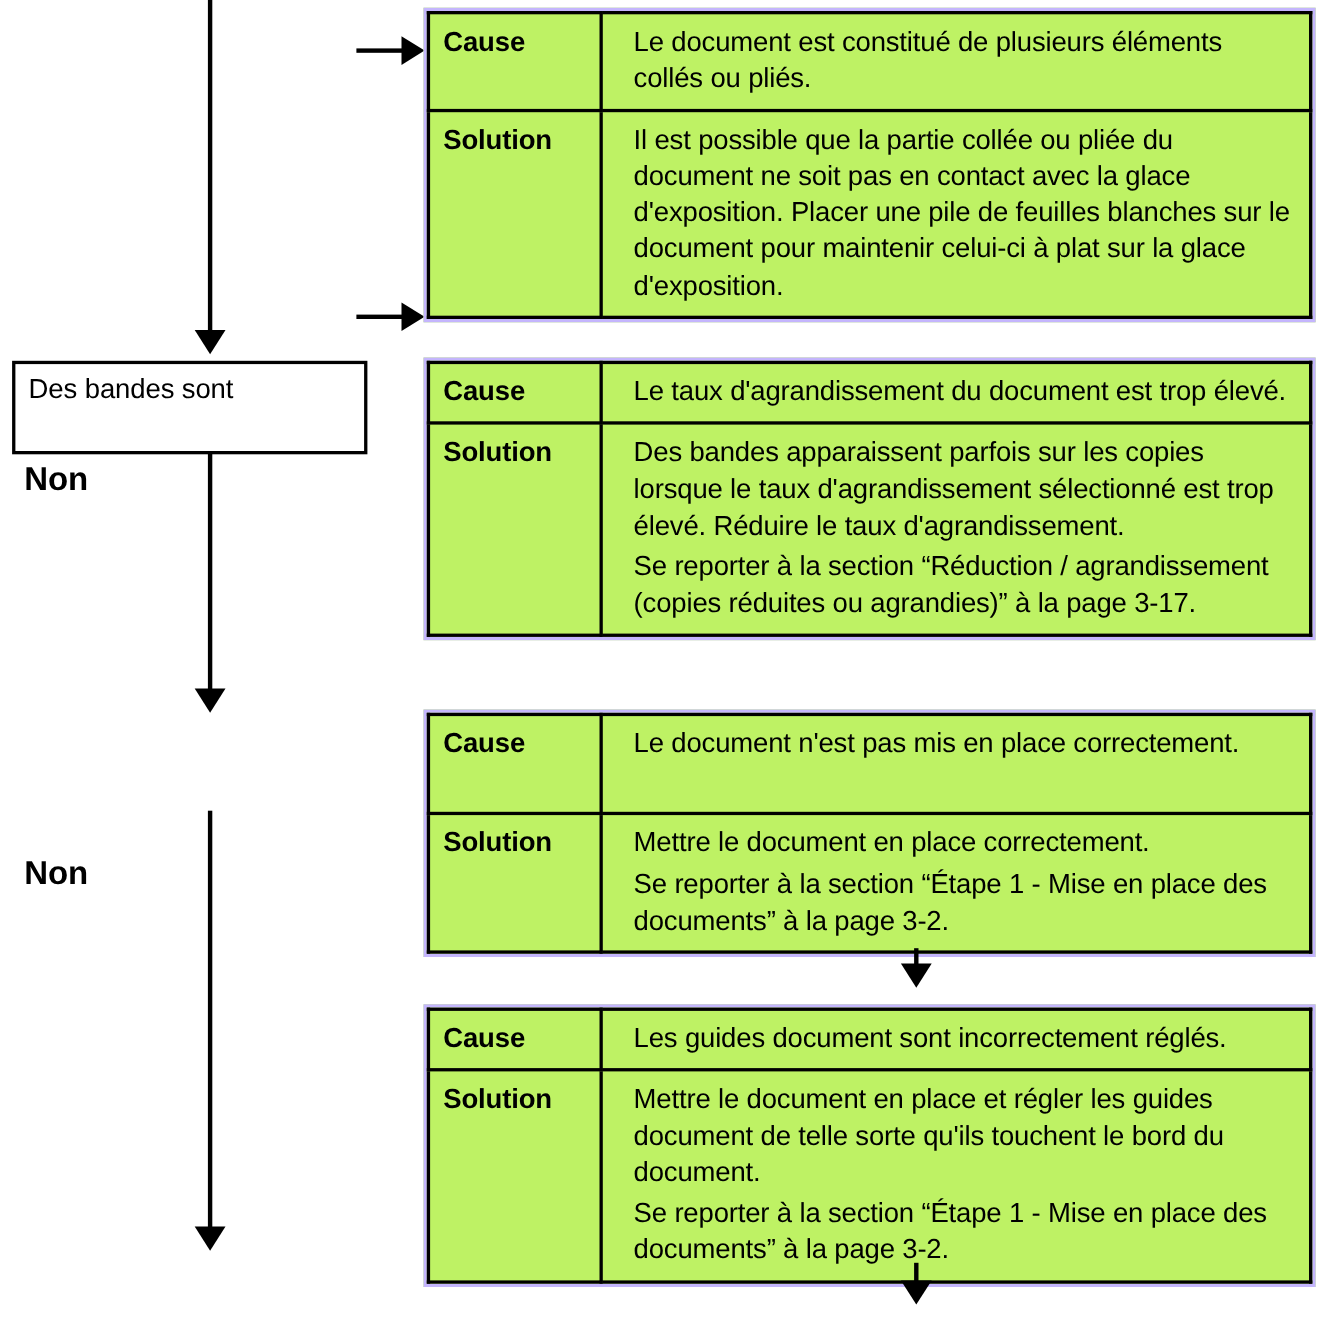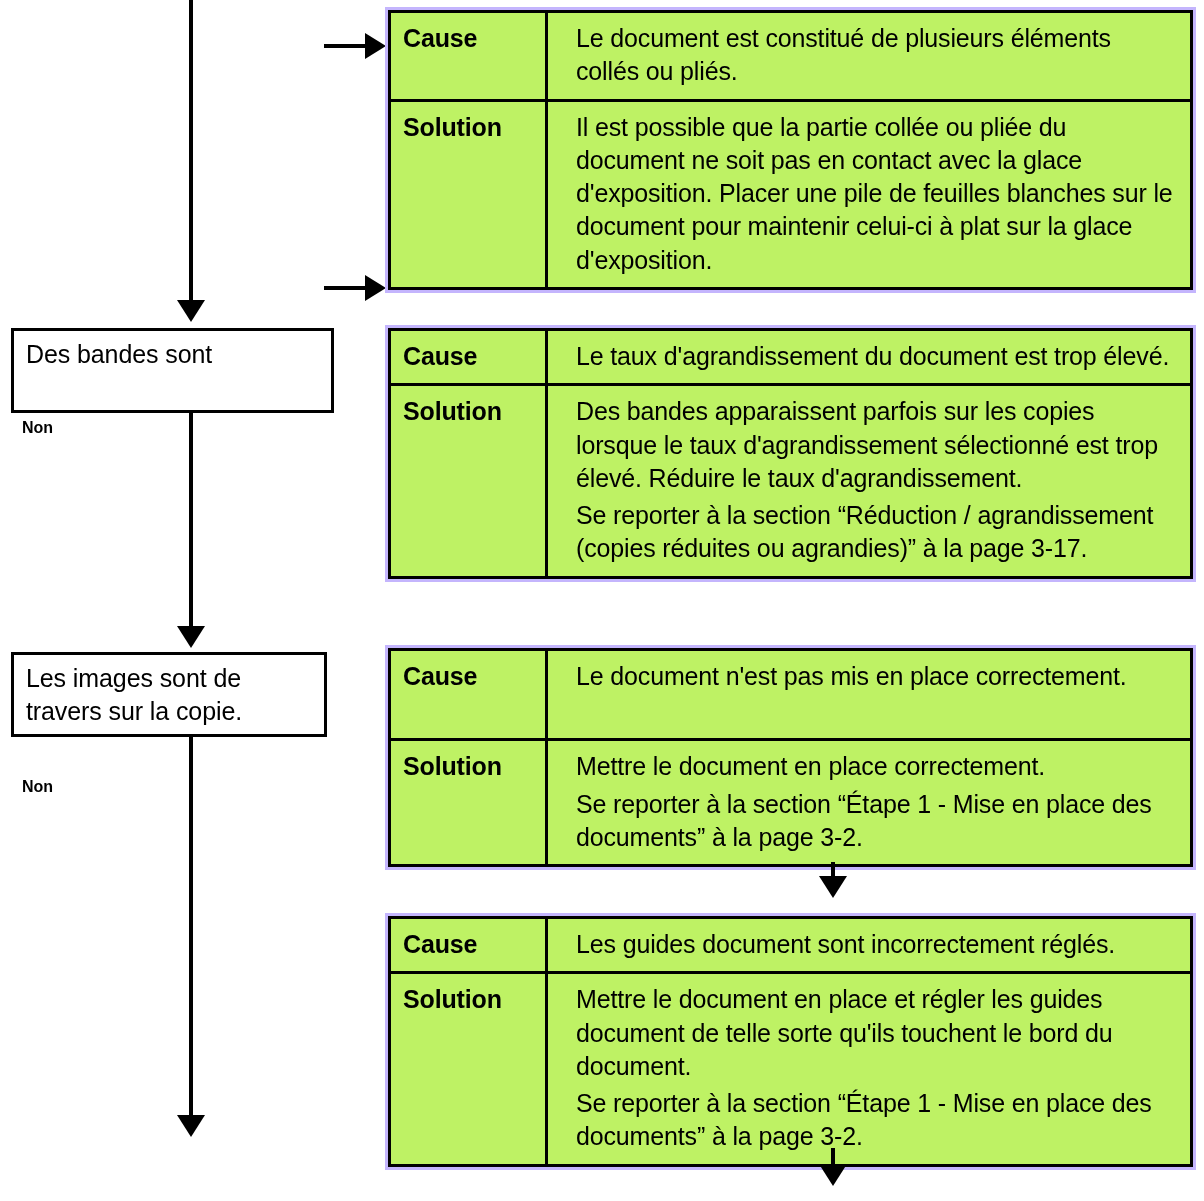--- a/index.html
+++ b/index.html
@@ -55,21 +55,21 @@
     background: #fff;
     padding: 7px 12px 0 12px;
     font-size: 25px;
     line-height: 1.32;
     letter-spacing: -0.1px;
   }
   .qbox span { display: block; }
 
   .branch-label {
     position: absolute;
-    font-size: 16px;
+    font-size: 30px;
     font-weight: bold;
     letter-spacing: -0.1px;
   }
 
   
   .cs-table {
     position: absolute;
     box-sizing: border-box;
     border: 3px solid #c4b5fd;
     border-collapse: collapse;
@@ -159,24 +159,20 @@
         <td class="lbl">Solution</td>
         <td class="val">
           <p>Des bandes apparaissent parfois sur les copies lorsque le taux d'agrandissement sélectionné est trop élevé. Réduire le taux d'agrandissement.</p>
           <p>Se reporter à la section “Réduction / agrandissement (copies réduites ou agrandies)” à la page 3-17.</p>
         </td>
       </tr>
     </tbody>
       </table>
   </div>
 
-  <div class="qbox" style="left:11px; top:652px; width:316px; height:85px;">
-    <span>Les images sont de</span>
-    <span>travers sur la copie.</span>
-  </div>
   <div class="branch-label" style="left:22px; top:778px;">Non</div>
 
   <div class="vline" style="left:189px; top:737px; height:381px;"></div>
   <div class="arrow-down" style="left:177px; top:1115px;"></div>
 
   <div class="cs-table" style="left:385px; top:645px;">
     <table>
       <tbody>
           <tr>
         <td class="lbl">Cause</td>

